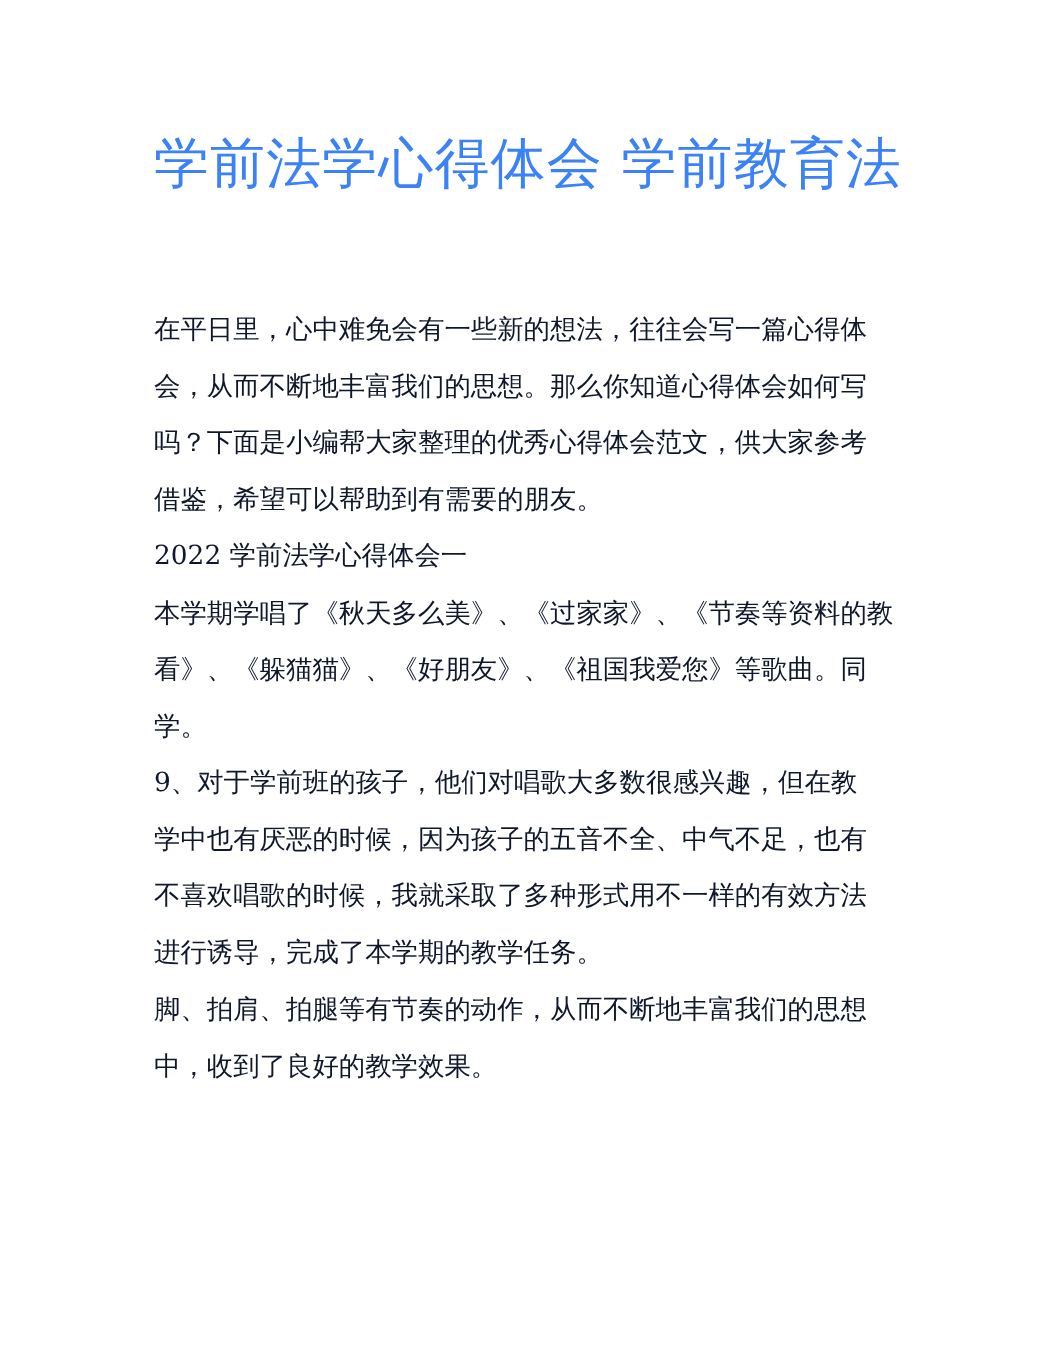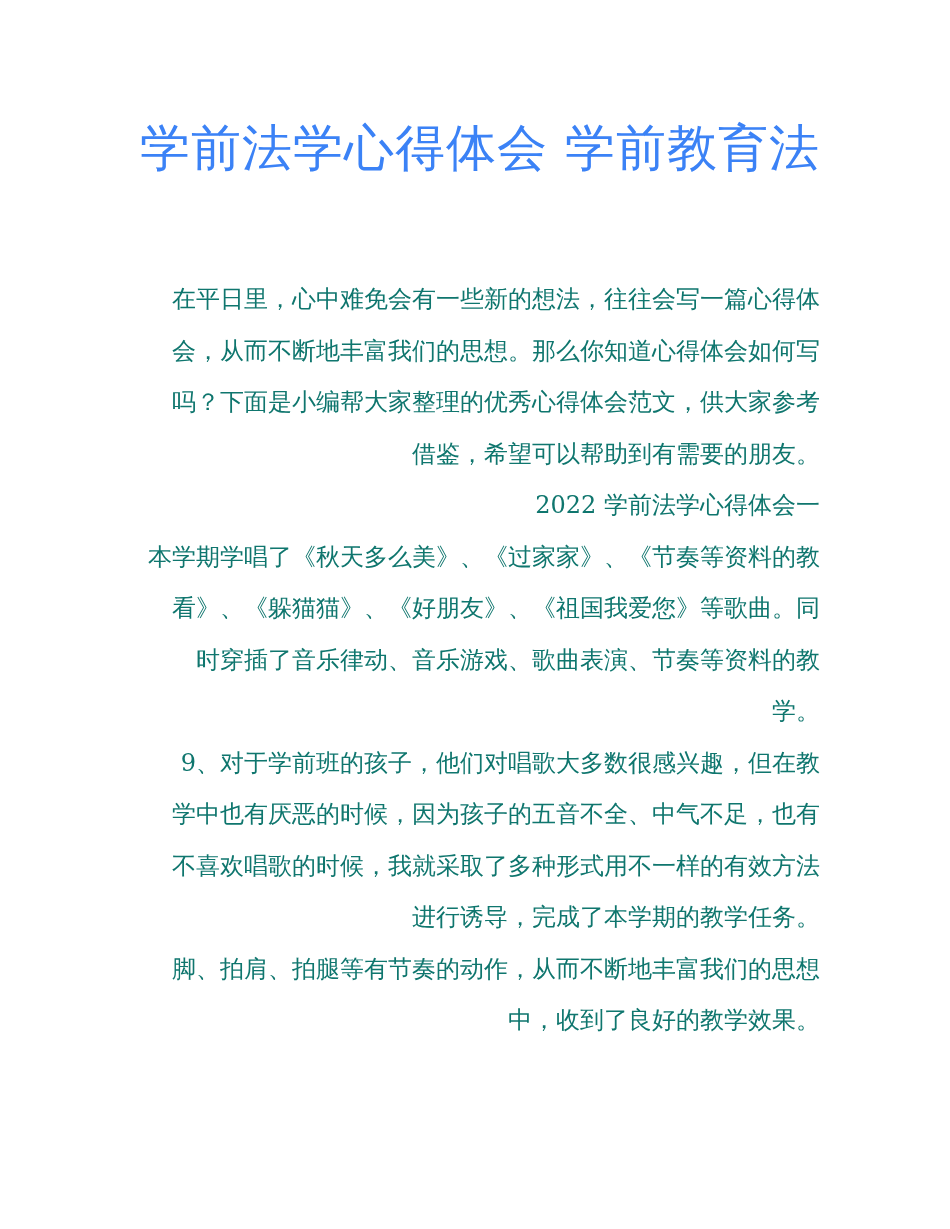--- a/index.html
+++ b/index.html
@@ -37,22 +37,21 @@
       display: block;
       white-space: nowrap;
     }
     .body-text {
       position: absolute;
       left: 0;
       top: 274px;
       width: 680px;
       font-size: 24px;
       line-height: 51.5px;
-      color: #0f766e;
-      text-align: right;
+      color: #0f172a;
     }
     .line {
       display: block;
       white-space: nowrap;
       height: 51.5px;
     }
   </style>
 </head>
 <body>
 
@@ -67,21 +66,20 @@
       <span class="line">会，从而不断地丰富我们的思想。那么你知道心得体会如何写</span>
       <span class="line">吗？下面是小编帮大家整理的优秀心得体会范文，供大家参考</span>
       <span class="line">借鉴，希望可以帮助到有需要的朋友。</span>
     </div>
 
     <span class="line">2022 学前法学心得体会一</span>
 
     <div>
       <span class="line">本学期学唱了《秋天多么美》、《过家家》、《节奏等资料的教</span>
       <span class="line">看》、《躲猫猫》、《好朋友》、《祖国我爱您》等歌曲。同</span>
-      <span class="line">时穿插了音乐律动、音乐游戏、歌曲表演、节奏等资料的教</span>
       <span class="line">学。</span>
     </div>
 
     <div>
       <span class="line">9、对于学前班的孩子，他们对唱歌大多数很感兴趣，但在教</span>
       <span class="line">学中也有厌恶的时候，因为孩子的五音不全、中气不足，也有</span>
       <span class="line">不喜欢唱歌的时候，我就采取了多种形式用不一样的有效方法</span>
       <span class="line">进行诱导，完成了本学期的教学任务。</span>
     </div>
 

